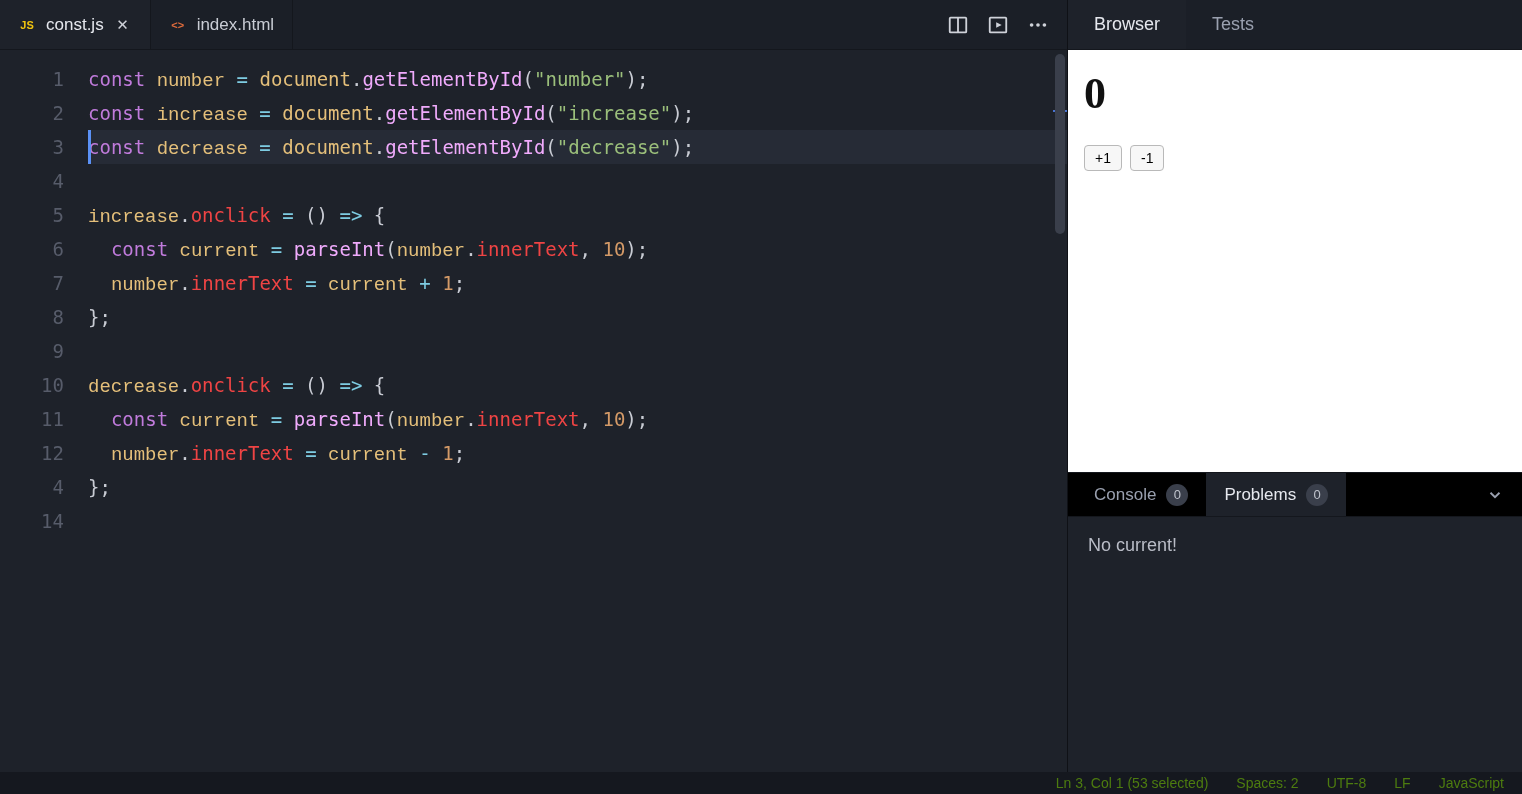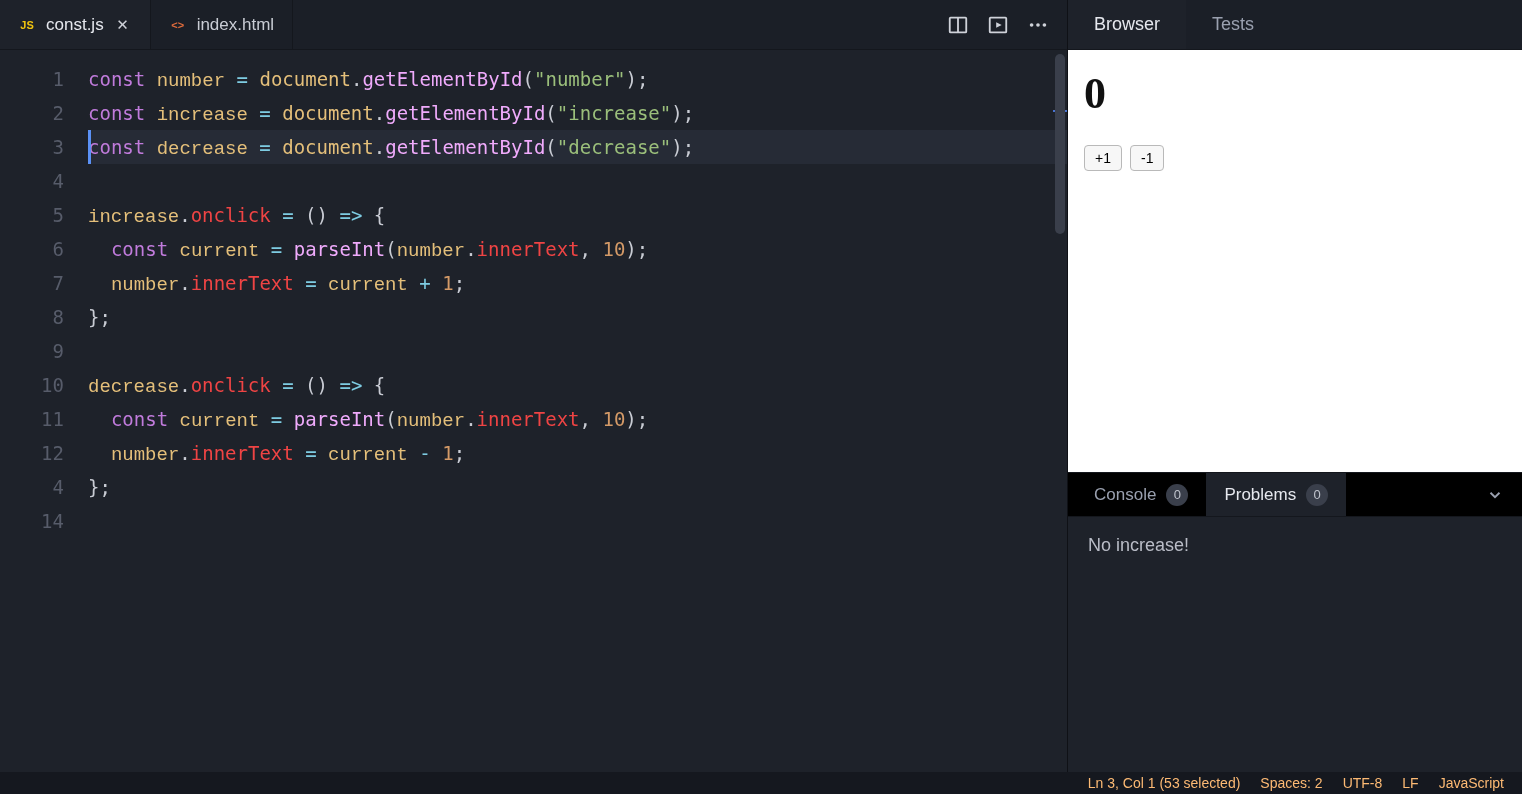--- a/index.html
+++ b/index.html
@@ -62,21 +62,21 @@
   .devpanel { height:300px; display:flex; flex-direction:column; background:#1e222a; border-top:1px solid #14171d; }
   .dtabbar { height:44px; display:flex; align-items:center; background:#000000; border-bottom:1px solid #14171d; padding:0 8px; }
   .dtab { display:flex; align-items:center; gap:10px; padding:0 18px; height:100%; font-size:17px; color:#9aa0af; cursor:pointer; }
   .dtab.active { background:#1e222a; color:#e6e8ee; }
   .badge { min-width:22px; height:22px; border-radius:11px; background:#3a3f4b; color:#c0c4cd; font-size:13px; display:inline-flex; align-items:center; justify-content:center; padding:0 6px; }
   .dtab-tools { margin-left:auto; display:flex; align-items:center; padding-right:8px; }
   .chevr { width:22px; height:22px; color:#9aa0af; display:inline-flex; align-items:center; justify-content:center; cursor:pointer; }
   .devbody { flex:1; padding:18px 20px; color:#b9bcc6; font-size:18px; }
 
   
-  .statusbar { height:22px; background:#15181f; color:#fdba74; display:flex; align-items:center; justify-content:flex-end; gap:20px; padding:0 18px; font-size:14px; overflow:hidden; }
+  .statusbar { height:22px; background:#15181f; color:#4d7c0f; display:flex; align-items:center; justify-content:flex-end; gap:28px; padding:0 18px; font-size:14px; overflow:hidden; }
   .statusbar span { white-space:nowrap; }
 </style>
 </head>
 <body>
 
 <div class="root">
   <div class="main">
 
     <div class="editor-col">
       <div class="tabbar">
@@ -164,21 +164,21 @@
               <span class="badge">0</span>
             </div>
             <div class="dtab-tools">
               <span class="chevr">
                 <svg viewBox="0 0 24 24" width="18" height="18" fill="none" stroke="currentColor" stroke-width="2.5">
                     <polyline points="6,9 12,15 18,9"></polyline>
                   </svg>
               </span>
             </div>
           </div>
-          <div class="devbody">No increase!</div>
+          <div class="devbody">No current!</div>
         </div>
       </div>
     </div>
 
   </div>
 
   <div class="statusbar">
     <span>Ln 3, Col 1 (53 selected)</span>
     <span>Spaces: 2</span>
     <span>UTF-8</span>

